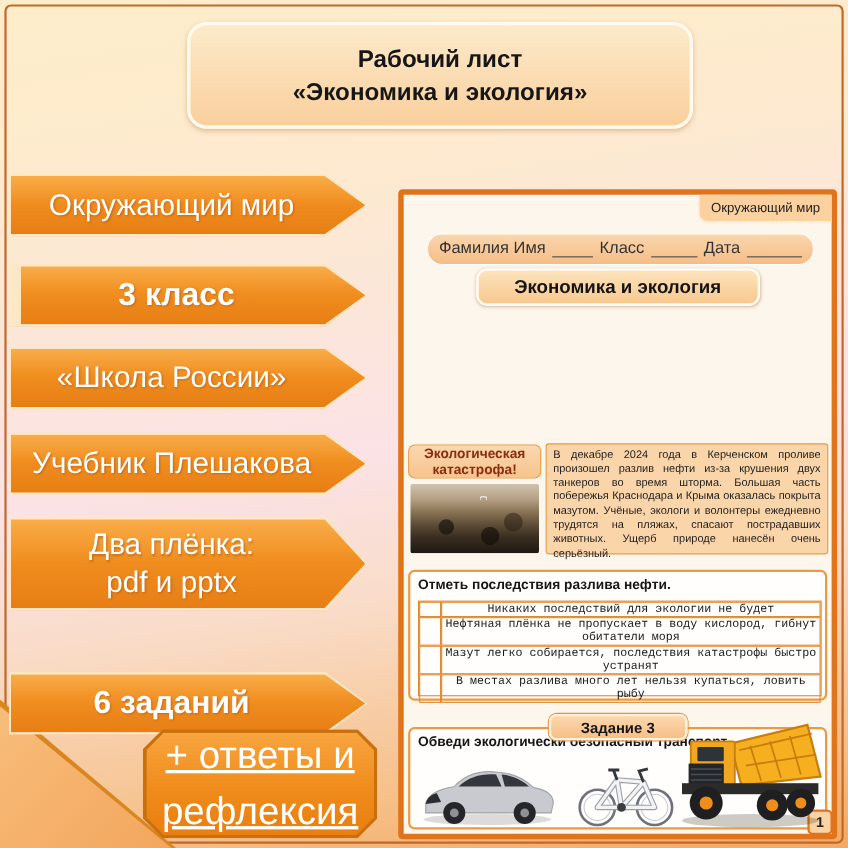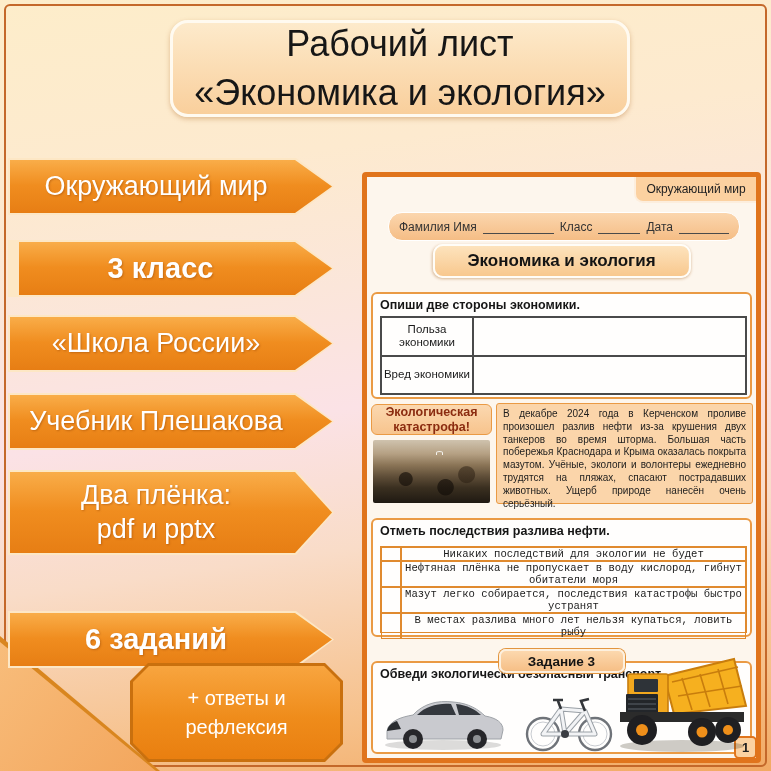--- a/index.html
+++ b/index.html
@@ -15,21 +15,21 @@
   .tri-front{position:absolute;left:0;top:642px;width:156px;height:129px;background:linear-gradient(135deg,#f8bd7b,#f3a65d);clip-path:polygon(0 0,100% 100%,0 100%);}
 
   
   .title-box{
     position:absolute;left:170px;top:20px;width:460px;height:97px;box-sizing:border-box;
     background:linear-gradient(#fdeacb,#f9cf9c);
     border:3px solid #fffaf0;border-radius:18px;
     box-shadow:0 2px 5px rgba(170,95,25,.35);
     display:flex;align-items:center;justify-content:center;text-align:center;
   }
-  .title-box .txt{font-size:36px;font-weight:normal;color:#161616;line-height:1.35;white-space:pre-line;}
+  .title-box .txt{font-size:22px;font-weight:bold;color:#161616;line-height:1.35;white-space:pre-line;}
 
   
   .banner{position:absolute;left:8px;width:326px;height:57px;background:#fde7c5;padding:2px;box-sizing:border-box;
     clip-path:polygon(0 0,calc(100% - 38px) 0,100% 50%,calc(100% - 38px) 100%,0 100%);
     filter:drop-shadow(3px 4px 3px rgba(150,60,0,.35));}
   .banner-fill{width:100%;height:100%;box-sizing:border-box;
     clip-path:polygon(0 0,calc(100% - 37px) 0,100% 50%,calc(100% - 37px) 100%,0 100%);
     background:linear-gradient(180deg,#f9ad49 0%,#f08d1f 48%,#e77e14 100%);
     display:flex;align-items:center;justify-content:center;}
   .banner-fill span{color:#fff;font-size:27px;line-height:1.25;text-align:center;white-space:pre-line;
@@ -38,32 +38,32 @@
   .b2 span,.b6 span{font-weight:bold;font-size:29px;}
 
   
   .bonus{position:absolute;left:130px;top:663px;width:213px;height:99px;background:#c9700e;padding:3px;box-sizing:border-box;
     clip-path:polygon(18px 0,calc(100% - 18px) 0,100% 18px,100% calc(100% - 18px),calc(100% - 18px) 100%,18px 100%,0 calc(100% - 18px),0 18px);
     filter:drop-shadow(3px 4px 3px rgba(150,60,0,.4));}
   .bonus-fill{width:100%;height:100%;box-sizing:border-box;
     clip-path:polygon(16px 0,calc(100% - 16px) 0,100% 16px,100% calc(100% - 16px),calc(100% - 16px) 100%,16px 100%,0 calc(100% - 16px),0 16px);
     background:linear-gradient(180deg,#f8a53f 0%,#ef8c1b 55%,#e97f10 100%);
     display:flex;align-items:center;justify-content:center;}
-  .bonus-fill span{color:#fff;font-size:20px;line-height:1.45;text-align:center;white-space:pre-line;}
+  .bonus-fill span{color:#fff;font-size:35px;line-height:1.45;text-align:center;white-space:pre-line;text-decoration:underline;}
 
   
   .sheet{position:absolute;left:362px;top:172px;width:399px;height:591px;box-sizing:border-box;
     background:#fdf6ed;border:5px solid #e0741c;border-radius:4px;}
   .sheet *{box-sizing:border-box;}
   .corner-badge{position:absolute;top:0;right:0;width:122px;height:26px;
     background:#fcd1a0;border:2px solid #fdeedd;border-top:none;border-right:none;border-radius:0 0 0 9px;
     display:flex;align-items:center;justify-content:center;font-size:12px;color:#222;}
   .name-bar{position:absolute;left:21px;top:35px;width:352px;height:29px;
     background:linear-gradient(#fbd6ae,#f5bd85);border:1.5px solid #fff;border-radius:14px;
-    display:flex;align-items:flex-end;gap:6px;padding:0 10px 6px 10px;font-size:12px;color:#333;}
+    display:flex;align-items:flex-end;gap:6px;padding:0 10px 6px 10px;font-size:15px;color:#333;}
   .uline{border-bottom:1.2px solid #4a4a4a;height:10px;}
   .uline.grow{flex:1;} .uline.w42{width:42px;} .uline.w50{width:50px;}
   .ws-title{position:absolute;left:50%;transform:translateX(-50%);top:67px;padding:5px 33px;
     background:linear-gradient(#fde3bd,#f8c88e);border:2px solid #fffdf8;border-radius:10px;
     box-shadow:0 1px 3px rgba(160,90,20,.4);font-size:17px;font-weight:bold;color:#141414;white-space:nowrap;}
   .task-badge{position:absolute;left:50%;transform:translateX(-50%);width:126px;height:24px;z-index:5;
     background:linear-gradient(#fcd8ae,#f6bf86);border:2px solid #fdf0de;border-radius:7px;
     box-shadow:0 0 0 1px #e2953f;display:flex;align-items:center;justify-content:center;
     font-size:13.5px;font-weight:bold;color:#141414;}
   .tb1{top:104px;} .tb2{top:329px;} .tb3{top:472px;}
@@ -164,29 +164,20 @@
     <span>Фамилия Имя</span>
     <span class="uline grow"></span>
     <span>Класс</span>
     <span class="uline w42"></span>
     <span>Дата</span>
     <span class="uline w50"></span>
   </div>
 
   <div class="ws-title">Экономика и экология</div>
 
-  <div class="panel p1">
-    <div class="prompt">Опиши две стороны экономики.</div>
-    <div class="t1-table">
-      <div class="t1-cell">Польза экономики</div>
-      <div class="t1-cell"></div>
-      <div class="t1-cell">Вред экономики</div>
-      <div class="t1-cell"></div>
-    </div>
-  </div>
 
   <div class="eco-label">Экологическая
 катастрофа!</div>
   <div class="eco-photo">
       <span class="bird"></span>
     </div>
   <div class="eco-text">В декабре 2024 года в Керченском проливе произошел разлив нефти из-за крушения двух танкеров во время шторма. Большая часть побережья Краснодара и Крыма оказалась покрыта мазутом. Учёные, экологи и волонтеры ежедневно трудятся на пляжах, спасают пострадавших животных. Ущерб природе нанесён очень серьёзный.</div>
 
   <div class="panel p2">
     <div class="prompt">Отметь последствия разлива нефти.</div>

